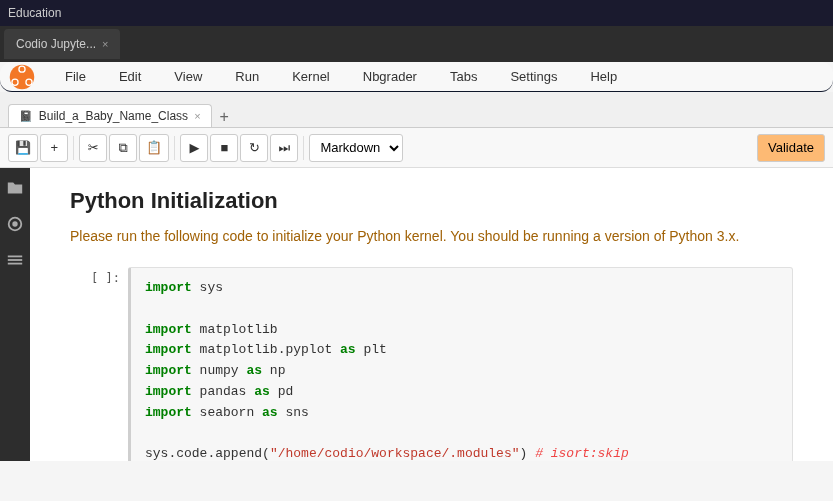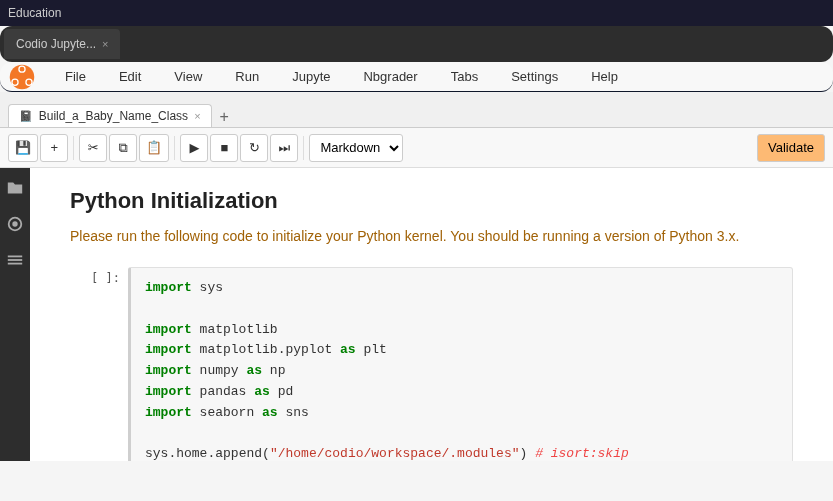--- a/index.html
+++ b/index.html
@@ -16,21 +16,20 @@
       align-items: center;
     }
 
     
     #browser-tabs {
       background: #2d2d2d;
       height: 36px;
       display: flex;
       align-items: center;
       padding-left: 4px;
-      border-radius: 12px;
     }
     .browser-tab {
       background: #3c3c3c;
       color: #ccc;
       font-size: 12px;
       padding: 6px 12px;
       border-radius: 4px 4px 0 0;
       display: flex;
       align-items: center;
       gap: 6px;
@@ -256,21 +255,21 @@
   <svg class="jupyter-logo" viewBox="0 0 32 32" width="28" height="28">
     <circle cx="16" cy="16" r="14" fill="#f37726"></circle>
     <circle cx="16" cy="7" r="3.5" fill="#f37726" stroke="#fff" stroke-width="1.5"></circle>
     <circle cx="24" cy="22" r="3.5" fill="#f37726" stroke="#fff" stroke-width="1.5"></circle>
     <circle cx="8" cy="22" r="3.5" fill="#f37726" stroke="#fff" stroke-width="1.5"></circle>
   </svg>
   <span class="menu-item">File</span>
   <span class="menu-item">Edit</span>
   <span class="menu-item">View</span>
   <span class="menu-item">Run</span>
-  <span class="menu-item">Jupyte</span>
+  <span class="menu-item">Kernel</span>
   <span class="menu-item">Nbgrader</span>
   <span class="menu-item">Tabs</span>
   <span class="menu-item">Settings</span>
   <span class="menu-item">Help</span>
 </div>
 
 <div id="notebook-tabs">
   <div class="notebook-tab">
     <span class="notebook-tab-icon">📓</span>
     <span>Build_a_Baby_Name_Class</span>
@@ -350,18 +349,18 @@
       <div class="cell-prompt">[ ]:</div>
       <div class="code-block">
         <div><span class="kw">import</span><span class="mod"> sys</span></div>
         <div>&nbsp;</div>
         <div><span class="kw">import</span><span class="mod"> matplotlib</span></div>
         <div><span class="kw">import</span><span class="mod"> matplotlib.pyplot</span> <span class="as-kw">as</span><span class="alias"> plt</span></div>
         <div><span class="kw">import</span><span class="mod"> numpy</span> <span class="as-kw">as</span><span class="alias"> np</span></div>
         <div><span class="kw">import</span><span class="mod"> pandas</span> <span class="as-kw">as</span><span class="alias"> pd</span></div>
         <div><span class="kw">import</span><span class="mod"> seaborn</span> <span class="as-kw">as</span><span class="alias"> sns</span></div>
         <div>&nbsp;</div>
-        <div><span class="func">sys</span><span class="punc">.</span><span class="func">home</span><span class="punc">.</span><span class="func">append</span><span class="punc">(</span><span class="string">"/home/codio/workspace/.modules"</span><span class="punc">)</span><span class="comment">  # isort:skip</span></div>
+        <div><span class="func">sys</span><span class="punc">.</span><span class="func">code</span><span class="punc">.</span><span class="func">append</span><span class="punc">(</span><span class="string">"/home/codio/workspace/.modules"</span><span class="punc">)</span><span class="comment">  # isort:skip</span></div>
 
       </div>
     </div>
   </div>
 </div>
 
 </body></html>

